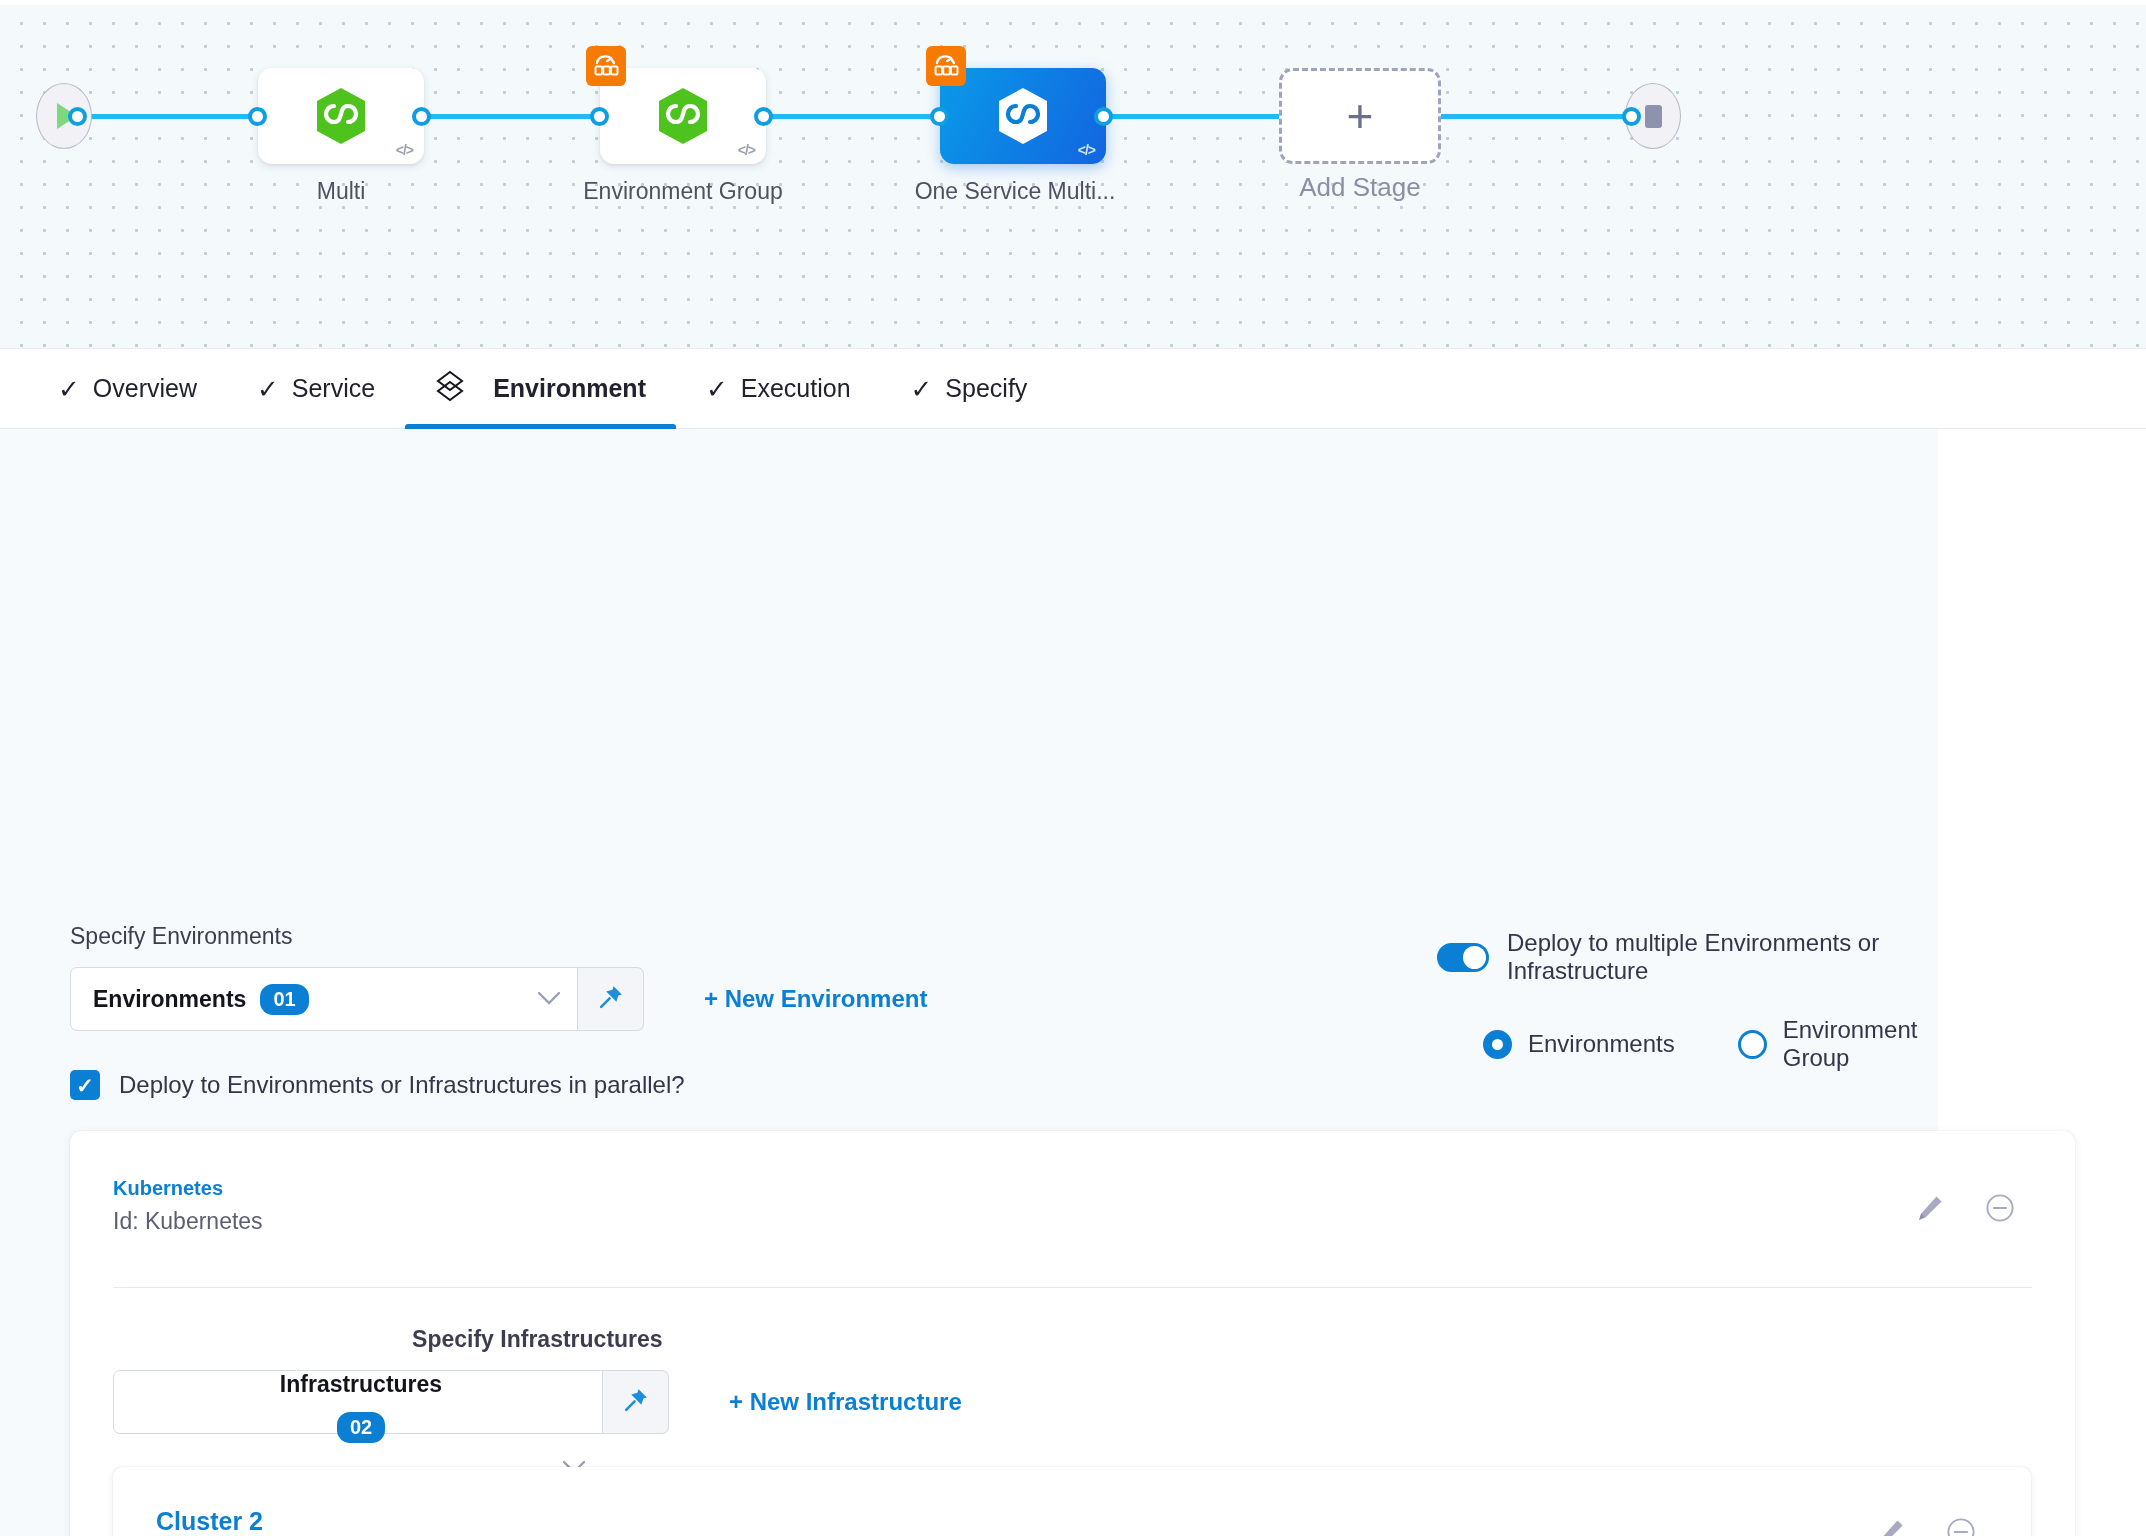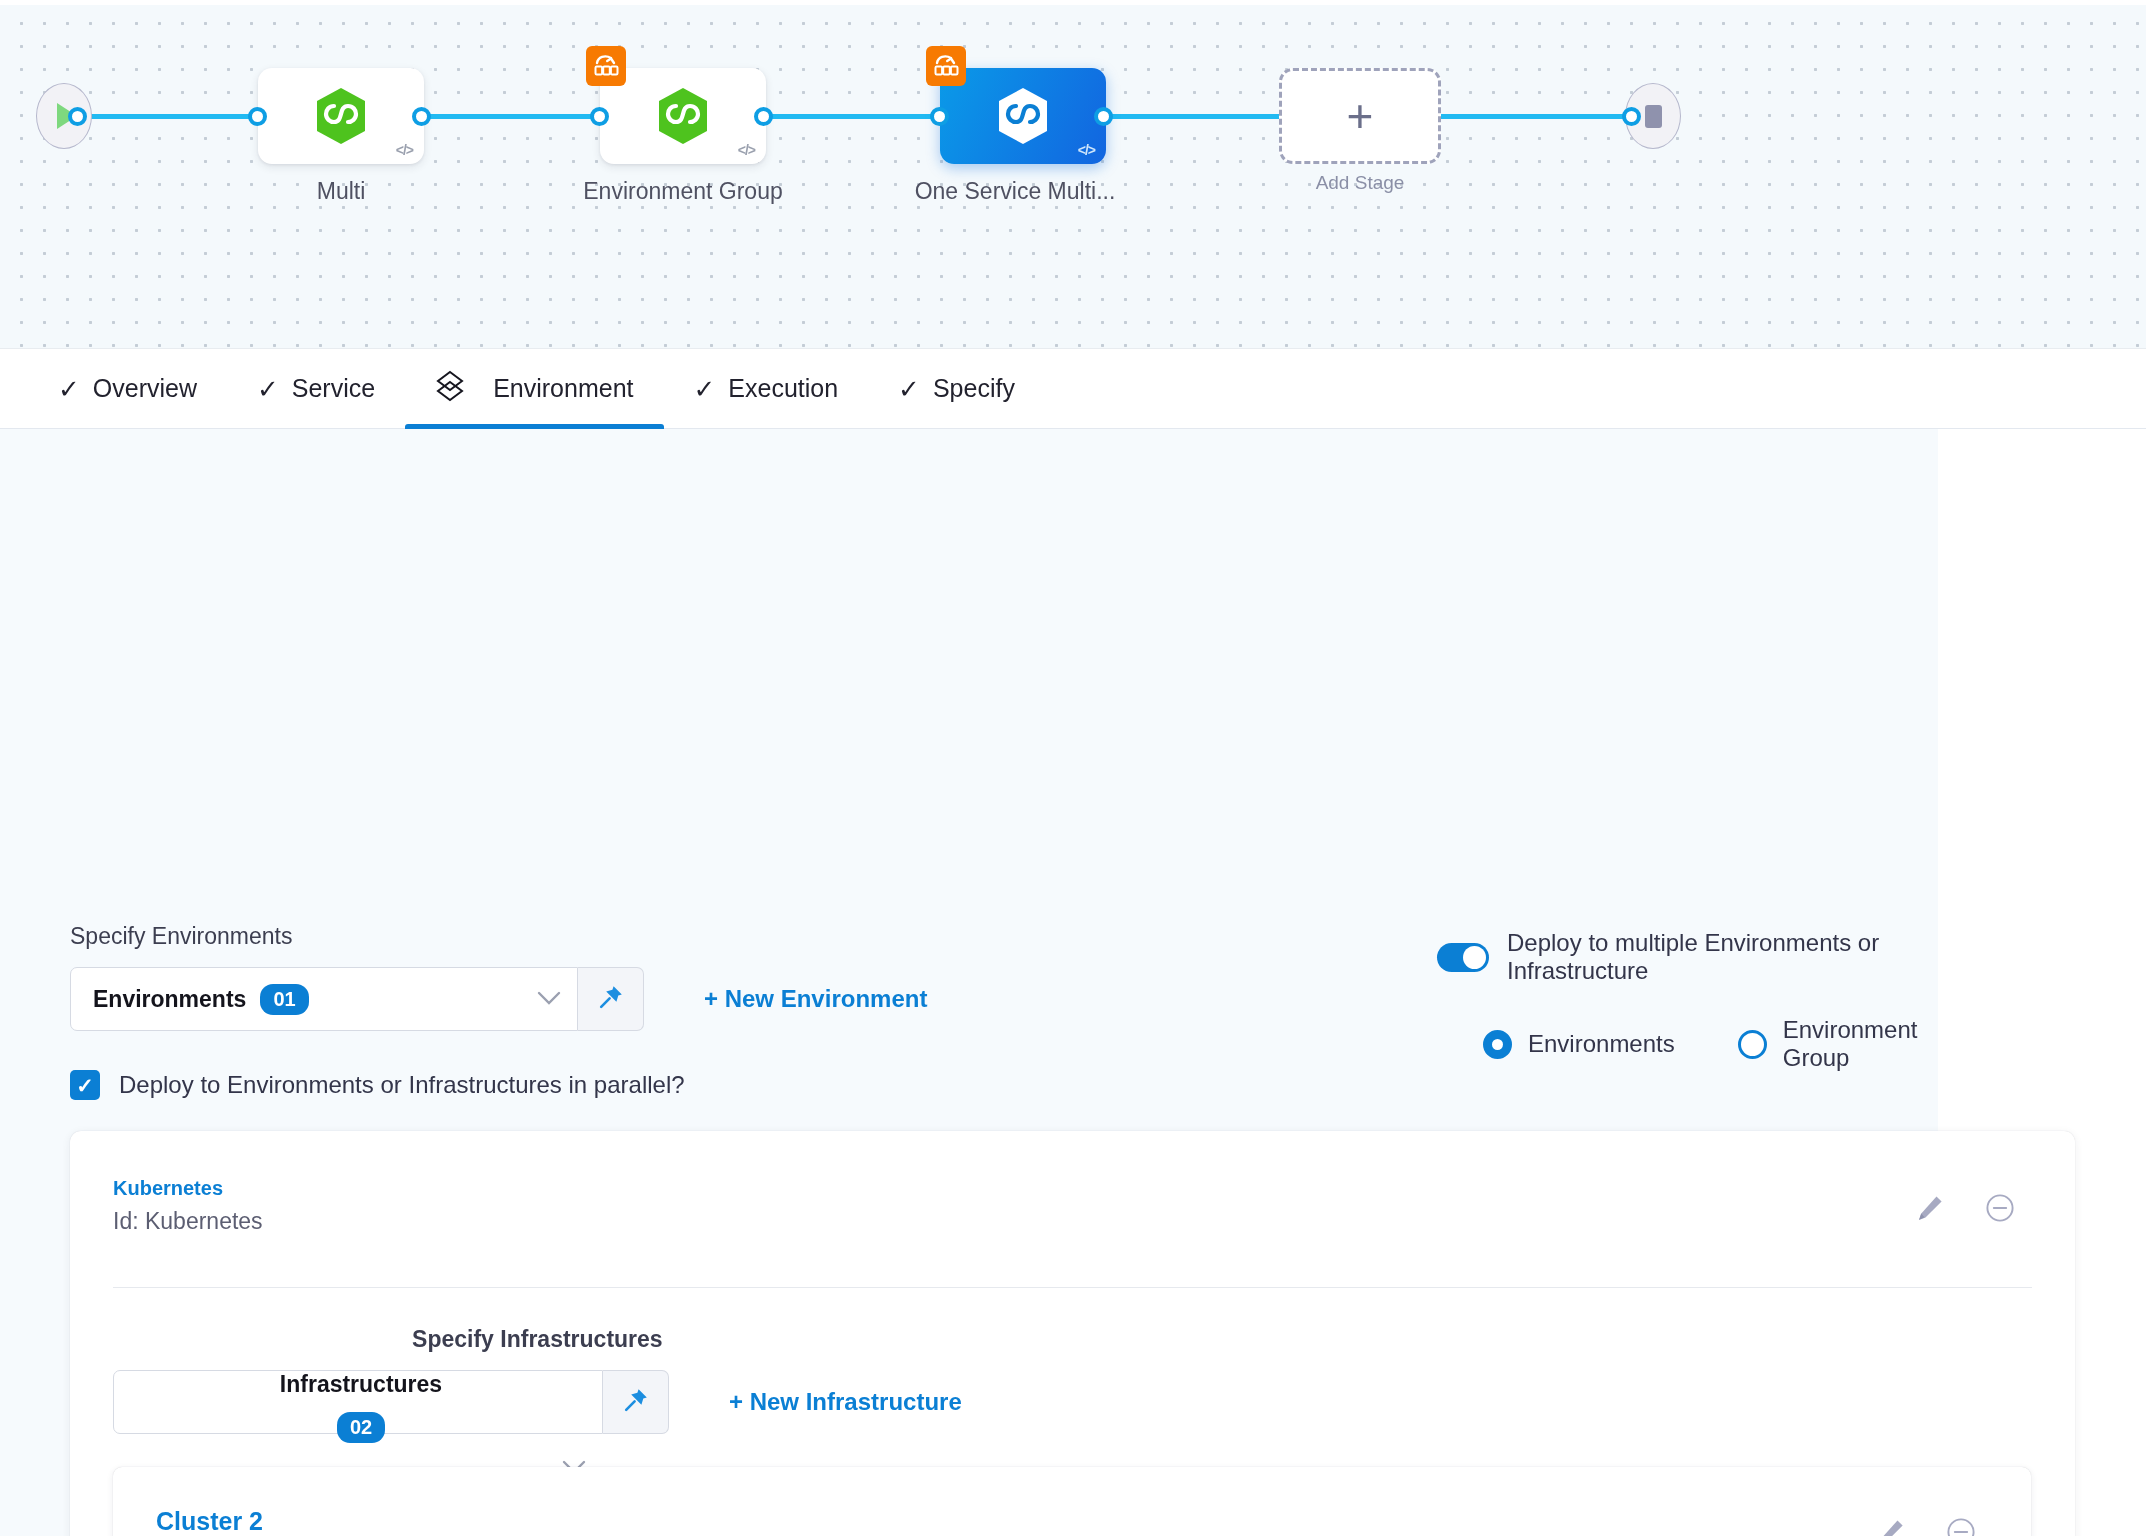--- a/index.html
+++ b/index.html
@@ -114,21 +114,21 @@
     border: 3px dashed #9fa3bb;
     border-radius: 14px;
     background: #ffffff;
     display: flex; align-items: center; justify-content: center;
     z-index: 3;
   }
   .addstage .plus { font-size: 46px; color: #6b6f8a; font-weight: 300; line-height: 0.7;}
   .addstage-label {
     position: absolute;
     top: 172px; width: 240px; text-align: center;
-    font-size: 19px; color: #8a8fa6;
+    font-size: 26px; color: #8a8fa6;
   }
 
   
   .tabbar {
     position: relative;
     height: 80px;
     background: #ffffff;
     border-bottom: 1px solid #e3e8ef;
     display: flex; align-items: center;
     padding-left: 28px;
@@ -137,21 +137,21 @@
   .tab {
     display: flex; align-items: center; gap: 13px;
     height: 80px;
     padding: 0 30px;
     font-size: 25px;
     color: #22222e;
     cursor: pointer;
     position: relative;
   }
   .tab .chk { font-size: 26px; color: #22222e; line-height: 1; }
-  .tab.active { font-weight: 400; gap: 28px; }
+  .tab.active { font-weight: 700; gap: 28px; }
   .tab.active::after {
     content: "";
     position: absolute;
     left: 0; right: 0; bottom: -1px;
     height: 6px;
     background: #0b7fd4;
     border-radius: 3px 3px 0 0;
   }
 
   

